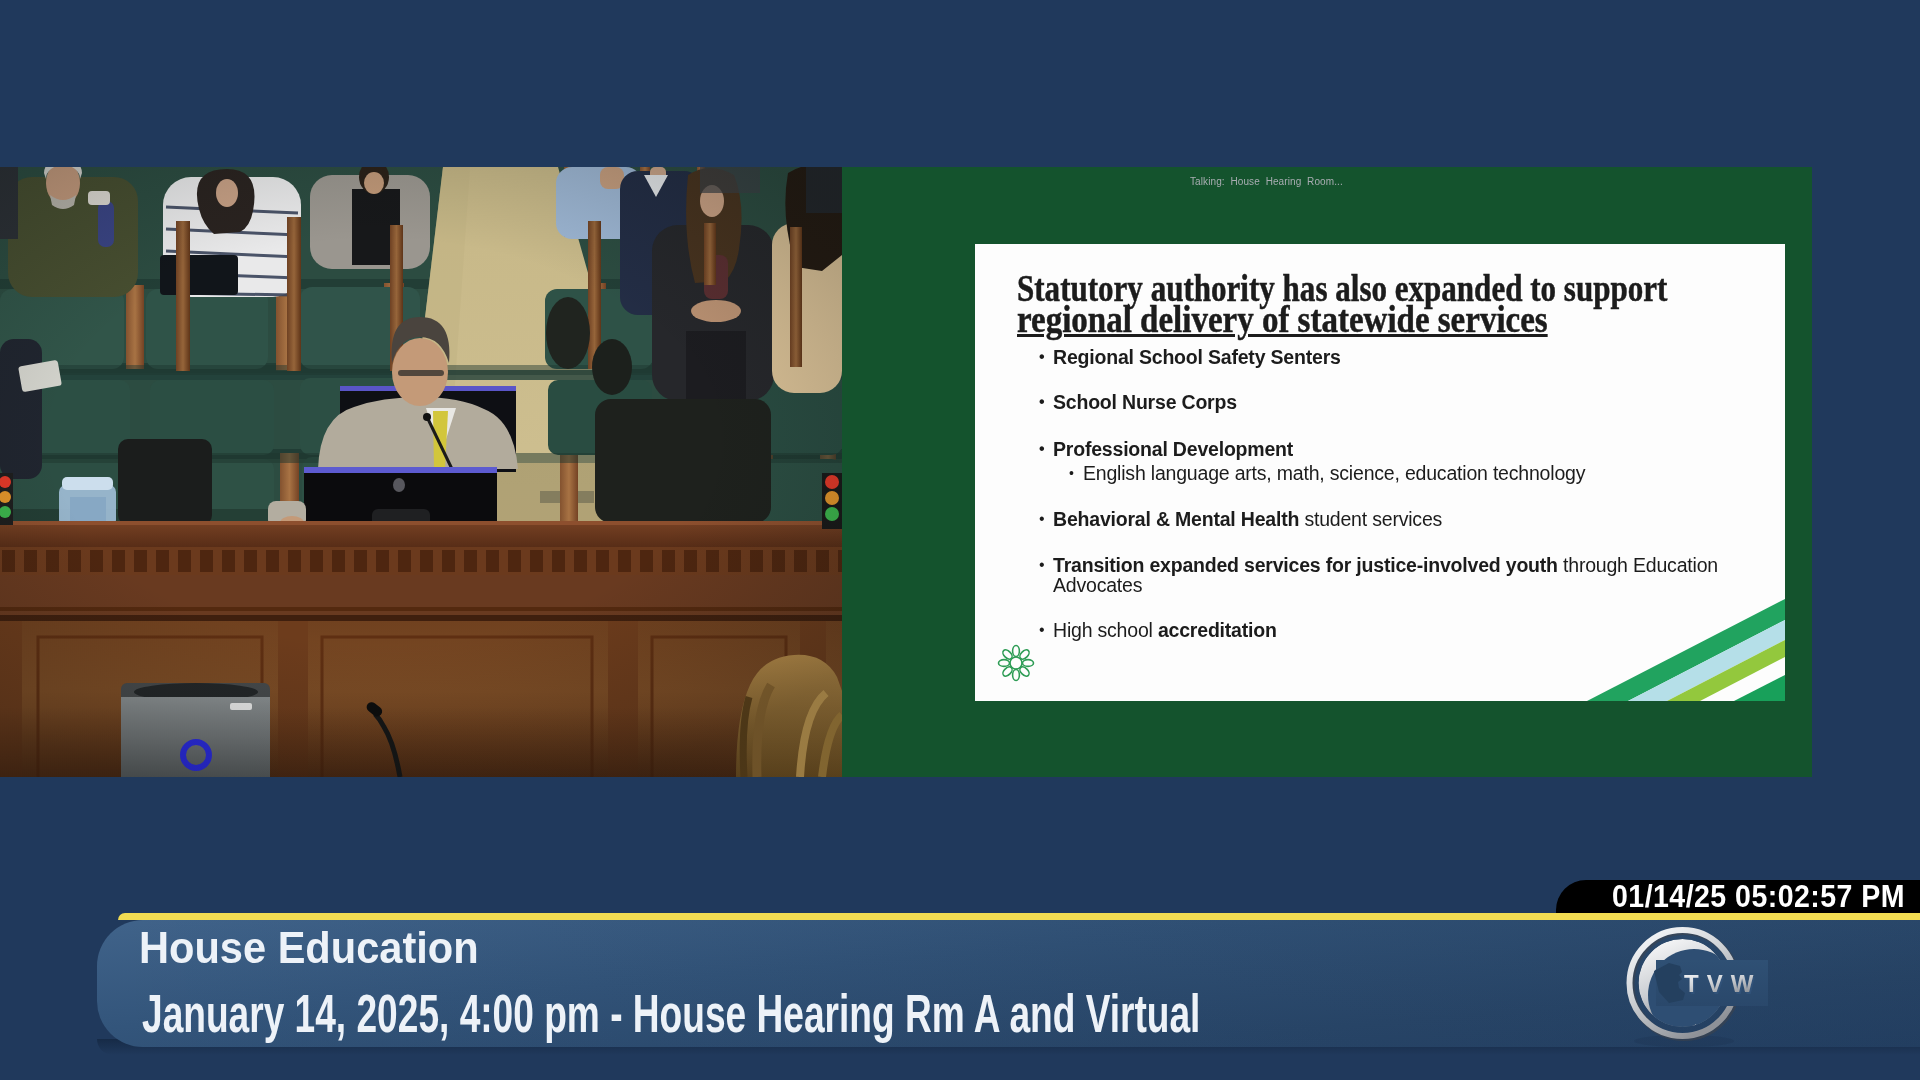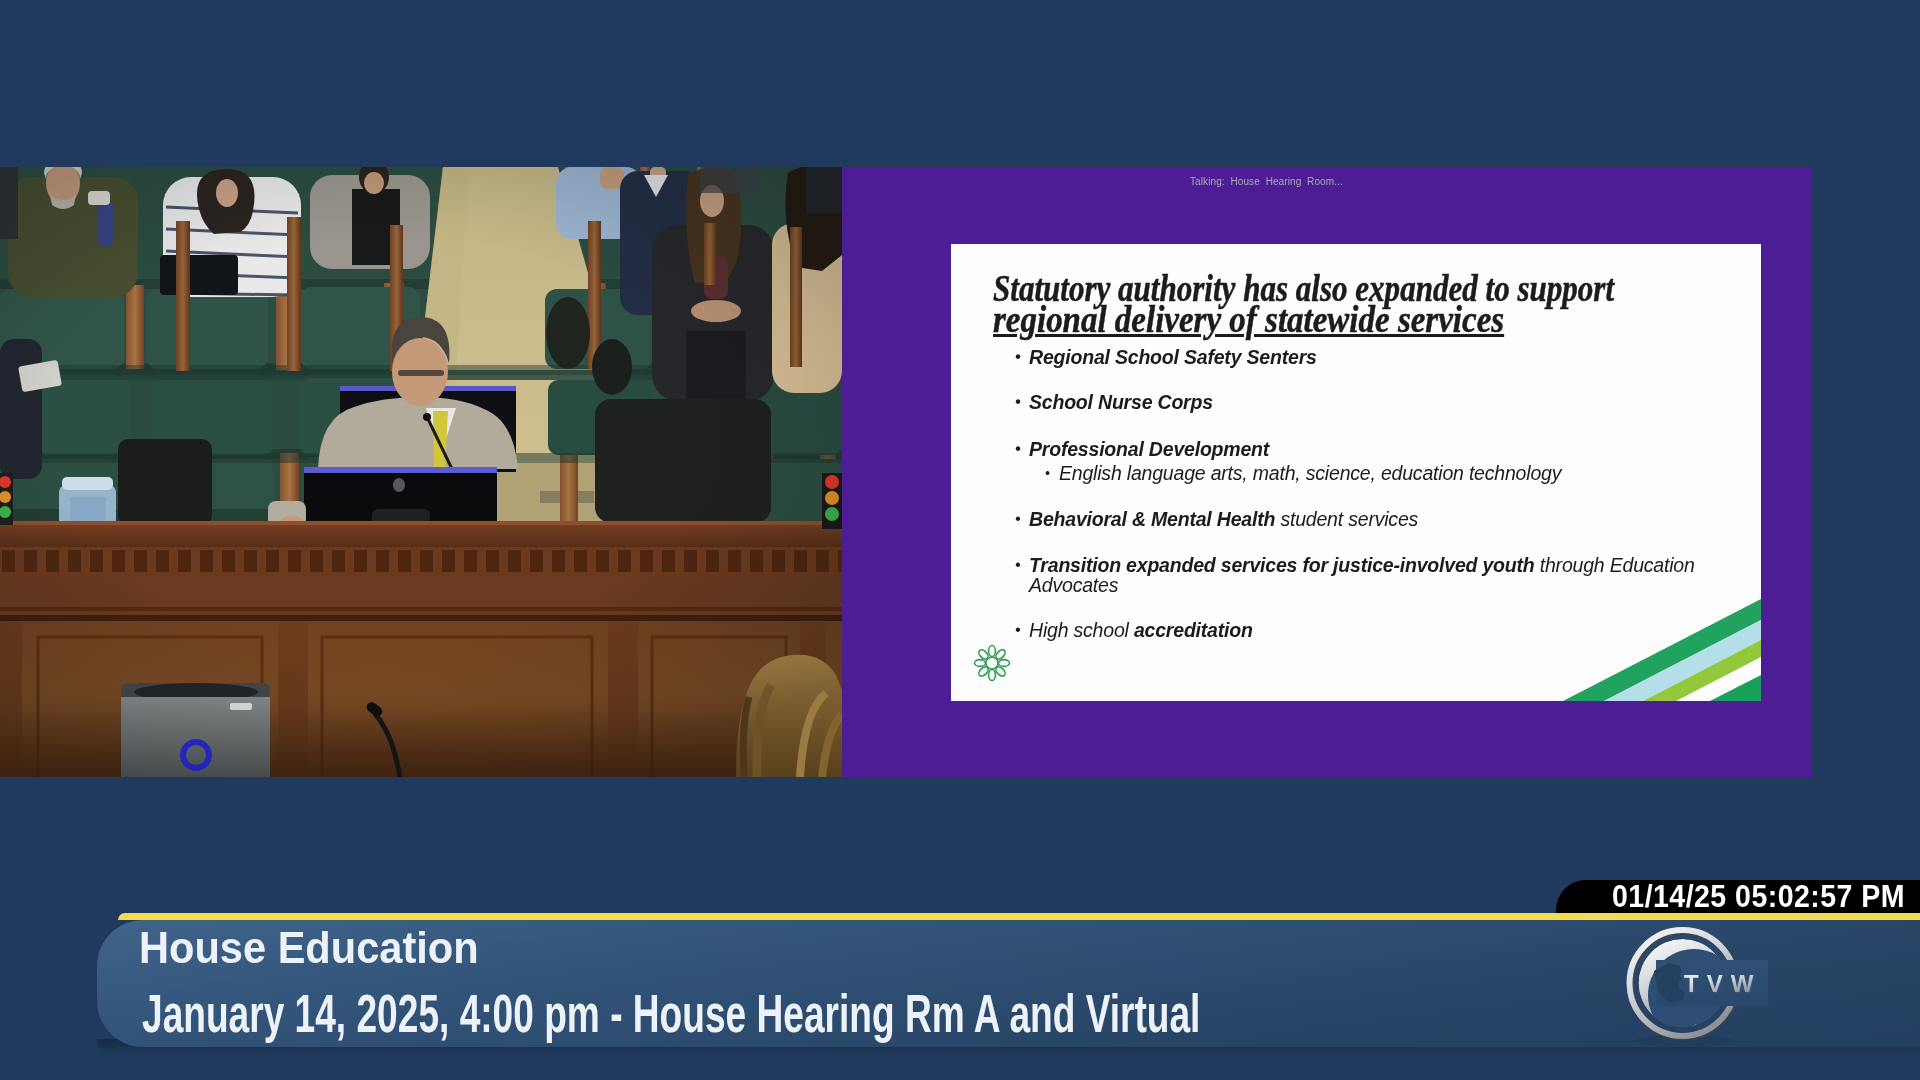--- a/index.html
+++ b/index.html
@@ -1,22 +1,22 @@
 <!DOCTYPE html>
 <html><head>
 <meta charset="utf-8">
 <style>
   html,body{margin:0;padding:0;}
   body{width:1920px;height:1080px;overflow:hidden;background:#20395c;font-family:"Liberation Sans",sans-serif;position:relative;}
-  #video{position:absolute;left:0;top:167px;width:1812px;height:610px;background:#4c1d95;}
+  #video{position:absolute;left:0;top:167px;width:1812px;height:610px;background:#14532d;}
   #photo{position:absolute;left:0;top:0;width:842px;height:610px;overflow:hidden;}
   #photo svg{filter:blur(.6px);}
   #vig{position:absolute;left:0;top:0;width:842px;height:610px;background:radial-gradient(ellipse 70% 60% at 45% 45%, rgba(0,0,0,0) 55%, rgba(8,14,12,.22) 100%);}
   #talking{position:absolute;left:1190px;top:9px;width:300px;color:#a9adb2;font-size:10px;letter-spacing:.1px;}
-  #slide{position:absolute;left:951px;top:77px;width:810px;height:457px;background:#fdfdfd;overflow:hidden;font-style:italic;}
+  #slide{position:absolute;left:975px;top:77px;width:810px;height:457px;background:#fdfdfd;overflow:hidden;}
   .tl{position:absolute;left:42px;font-family:"Liberation Serif",serif;font-weight:bold;color:#1c1c1c;font-size:38px;line-height:44px;white-space:nowrap;transform-origin:left top;-webkit-text-stroke:.5px #1c1c1c;}
   #tl1{top:21.7px;transform:scaleX(.817);}
   #tl2{top:53.1px;transform:scaleX(.868);text-decoration:underline;text-decoration-thickness:3px;text-underline-offset:2px;}
   .bullet{position:absolute;color:#1c1c1c;font-size:19.5px;line-height:20px;letter-spacing:-.2px;white-space:nowrap;}
   .bullet .dot{position:absolute;left:-14px;top:0;font-size:16px;}
   .sub .dot{font-size:14px;}
   #lower{position:absolute;left:0;top:777px;width:1920px;height:303px;}
   #yline{position:absolute;left:118px;top:136px;width:1802px;height:7px;background:#f2dc52;border-radius:8px 0 0 0;}
   #panel{position:absolute;left:97px;top:143px;width:1823px;height:127px;border-radius:46px 0 0 46px;background:linear-gradient(175deg,#40638a 0%,#33557b 38%,#2b4a6e 75%,#27456a 100%);}
   #panel:after{content:"";position:absolute;left:0;top:0;width:100%;height:100%;border-radius:46px 0 0 46px;background:linear-gradient(90deg,rgba(0,0,0,0) 0%,rgba(10,24,44,.10) 55%,rgba(10,24,44,.16) 100%);}

